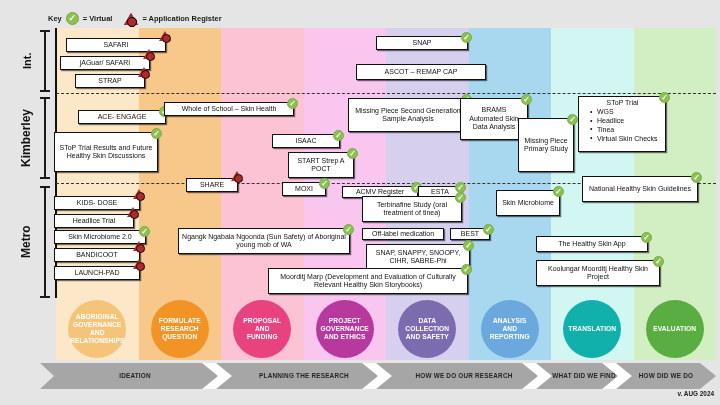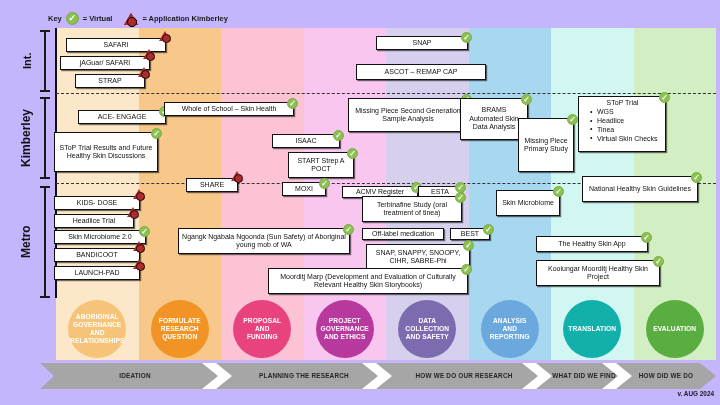--- a/index.html
+++ b/index.html
@@ -3,21 +3,21 @@
 <meta charset="utf-8">
 <style>
   * { box-sizing: border-box; }
   html, body {
     margin: 0; padding: 0;
     width: 720px; height: 405px;
     background: #ffffff;
     font-family: "Liberation Sans", sans-serif;
     overflow: hidden;
   }
-  #root { position: relative; width: 720px; height: 405px; background:#c4b5fd; }
+  #root { position: relative; width: 720px; height: 405px; background:#e5e5e5; }
 
   
   #key {
     position: absolute; left: 48px; top: 12px;
     display: flex; align-items: center; gap: 4px;
     font-size: 7.5px; font-weight: bold; color: #1a1a1a;
     white-space: nowrap;
   }
   .key-tick {
     width: 13px; height: 13px; border-radius: 50%;
@@ -132,21 +132,21 @@
 <body>
 
 <div id="root">
 
   <div id="key">
     <span>Key</span>
     <span class="key-tick">✓</span>
     <span>= Virtual</span>
     <span class="key-sep"></span>
     <span class="key-tri"></span>
-    <span>= Application Kimberley</span>
+    <span>= Application Register</span>
   </div>
 
   <div id="bands">
       <div class="band" style="left: 0px; width: 82.5px; background: rgb(252, 232, 200);"></div>
       <div class="band" style="left: 82.5px; width: 82.5px; background: rgb(248, 200, 138);"></div>
       <div class="band" style="left: 165px; width: 82.5px; background: rgb(251, 195, 212);"></div>
       <div class="band" style="left: 247.5px; width: 82.5px; background: rgb(248, 198, 239);"></div>
       <div class="band" style="left: 330px; width: 82.5px; background: rgb(214, 208, 238);"></div>
       <div class="band" style="left: 412.5px; width: 82.5px; background: rgb(168, 216, 240);"></div>
       <div class="band" style="left: 495px; width: 82.5px; background: rgb(210, 246, 242);"></div>

